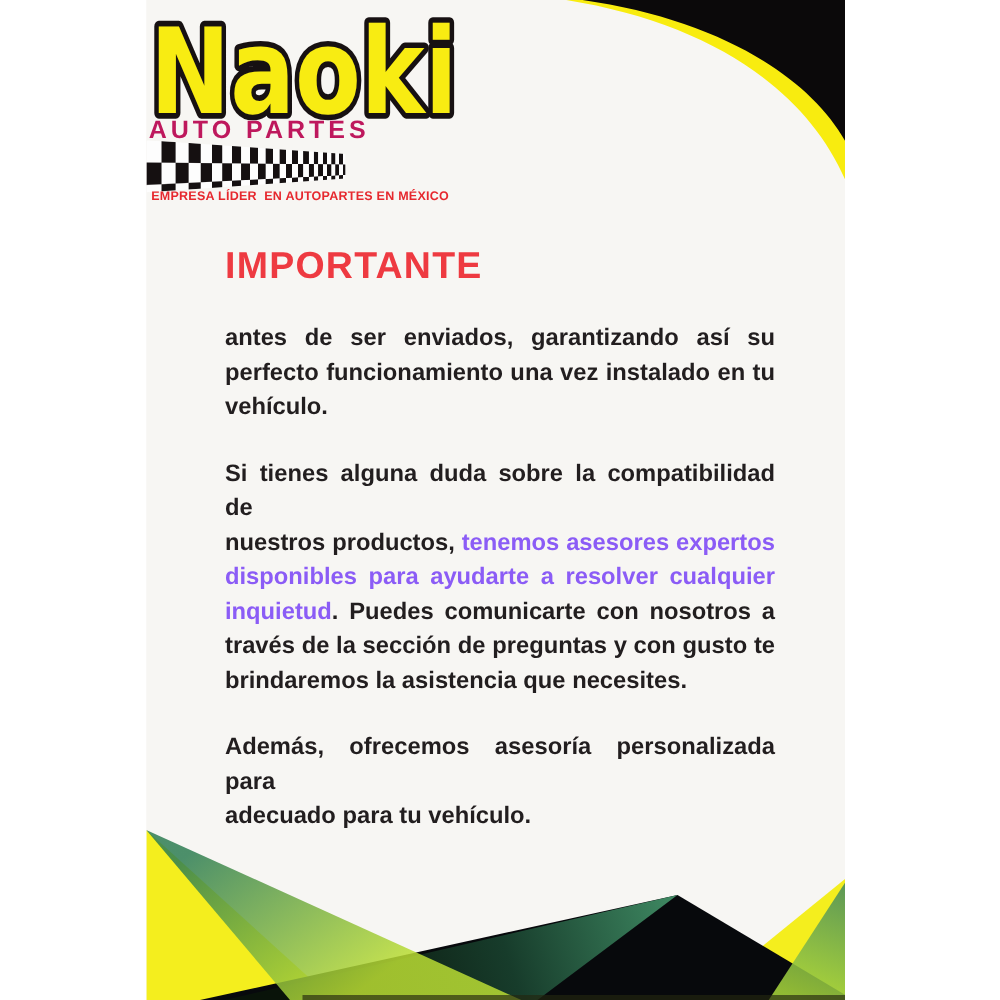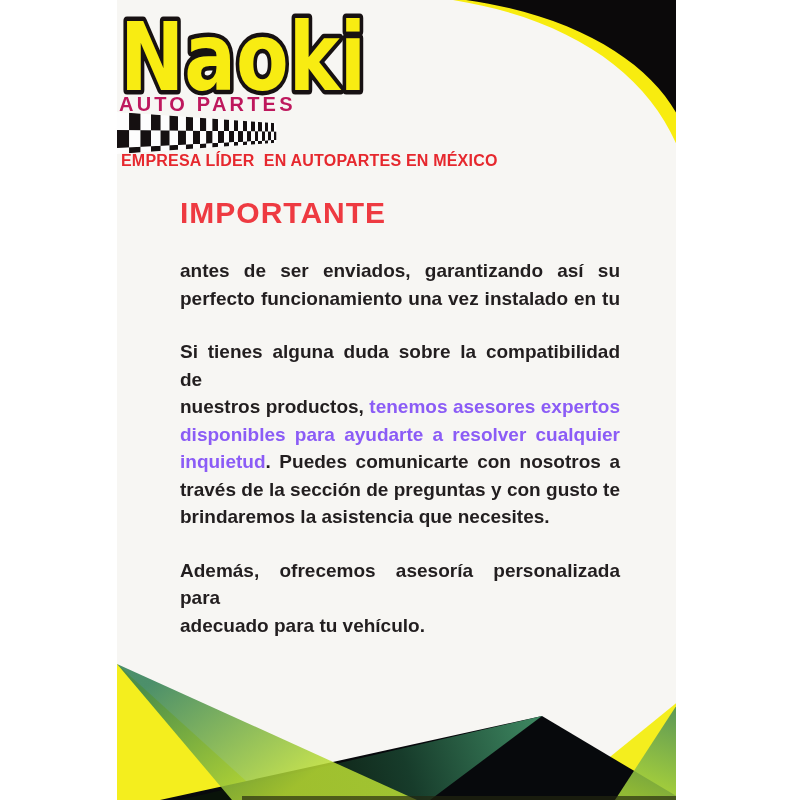--- a/index.html
+++ b/index.html
@@ -22,21 +22,21 @@
 
   
   .flag-wrap { position:absolute; left:0; top:112px; width:252px; height:42px;
                clip-path:polygon(0 0, 100% 34%, 100% 66%, 0 100%); }
   .flag-checks { width:480px; height:42px;
                  background:repeating-conic-gradient(#151011 0% 25%, #fdfdfd 0% 50%);
                  background-size:36px 36px;
                  transform:perspective(300px) rotateY(45deg);
                  transform-origin:left center; }
 
-  .tagline { position:absolute; left:4px; top:152px; font-size:16px; font-weight:800;
+  .tagline { position:absolute; left:4px; top:152px; font-size:10px; font-weight:800;
              color:#e6282e; letter-spacing:0.2px; white-space:pre; }
 
   
   .main { position:absolute; left:63px; top:196px; width:440px; }
   .heading { font-size:30px; font-weight:800; letter-spacing:1px; color:#ee3a41;
              margin-bottom:27px; }
   .para { margin-bottom:26px; font-size:19px; line-height:27.5px; font-weight:700;
           color:#221e1f; }
   .line { text-align:justify; }
   .line.just { text-align:justify; text-align-last:justify; }
@@ -66,20 +66,21 @@
     </div>
 
     <div class="tagline">EMPRESA LÍDER  EN AUTOPARTES EN MÉXICO</div>
 
     <div class="main">
       <div class="heading">IMPORTANTE</div>
       <div id="paragraphs">
           <div class="para">
             <div class="line just"><span>antes de ser enviados, garantizando así su</span></div>
             <div class="line just"><span>perfecto funcionamiento una vez instalado en tu</span></div>
+            <div class="line"><span>vehículo.</span></div>
           </div>
           <div class="para">
             <div class="line just"><span>Si tienes alguna duda sobre la compatibilidad de</span></div>
             <div class="line just"><span>nuestros productos, </span><span class="hl">tenemos asesores expertos</span></div>
             <div class="line just"><span class="hl">disponibles para ayudarte a resolver cualquier</span></div>
             <div class="line just"><span class="hl">inquietud</span><span>. Puedes comunicarte con nosotros a</span></div>
             <div class="line just"><span>través de la sección de preguntas y con gusto te</span></div>
             <div class="line"><span>brindaremos la asistencia que necesites.</span></div>
           </div>
           <div class="para">

